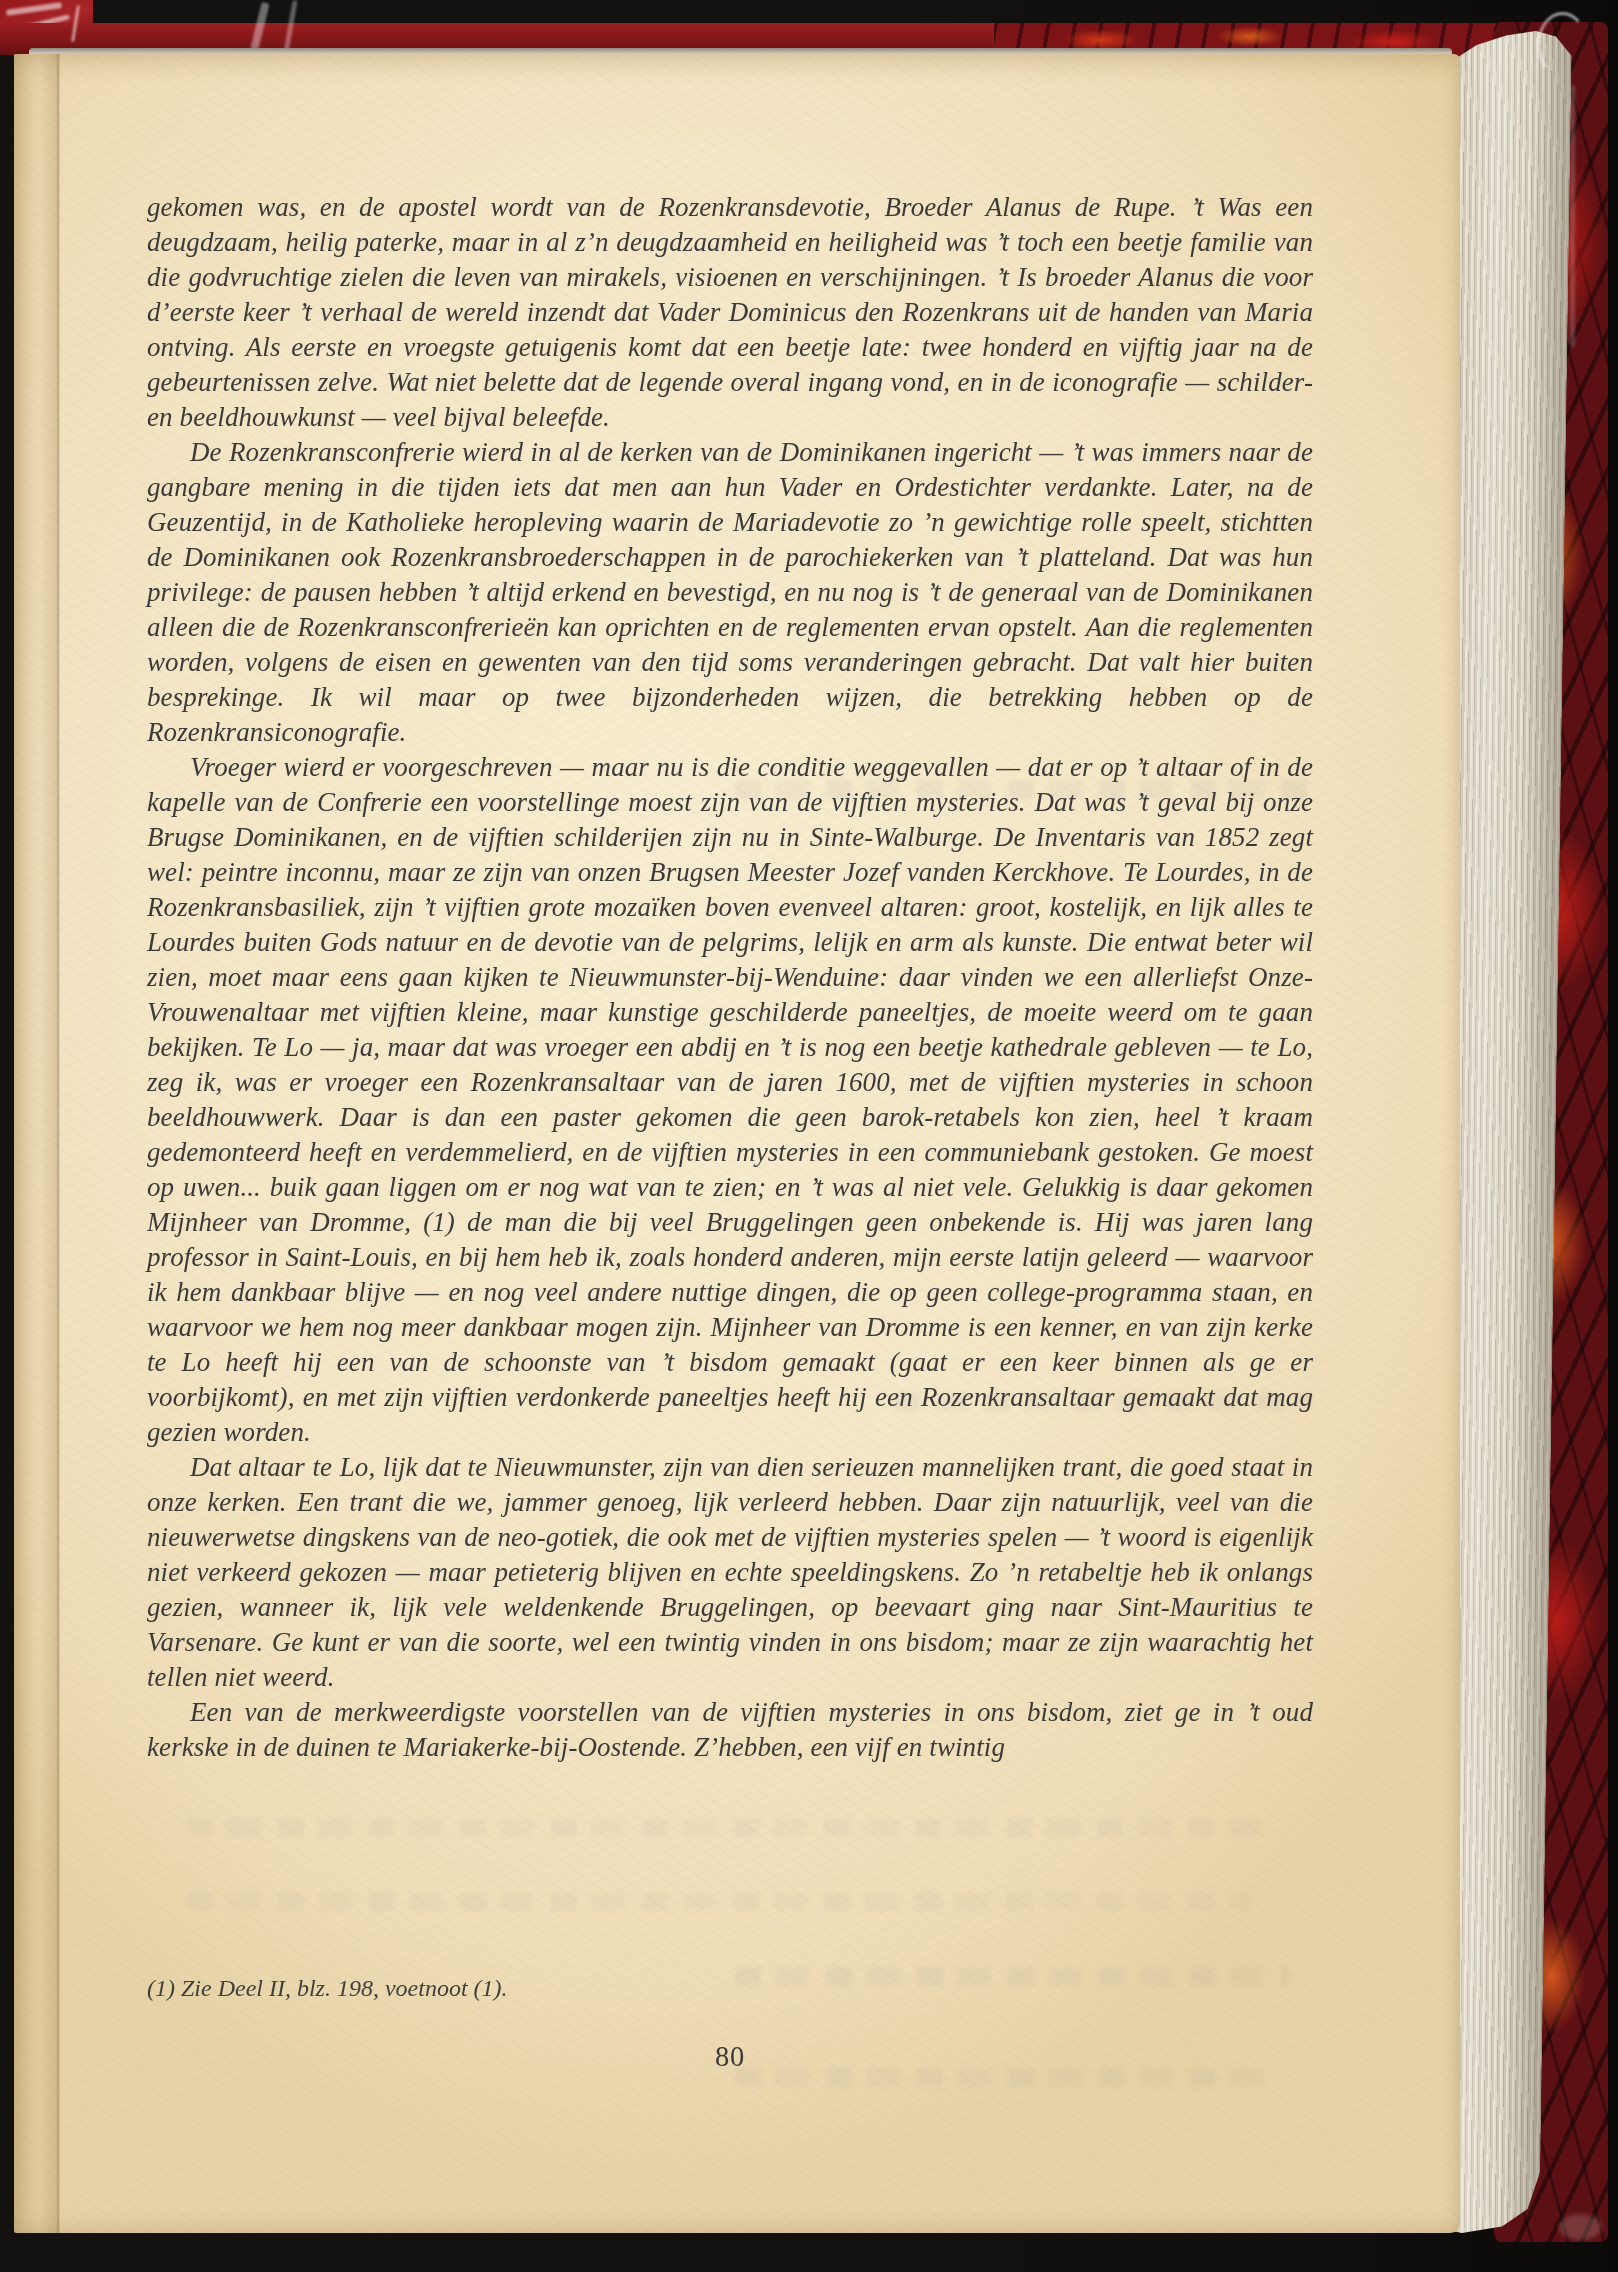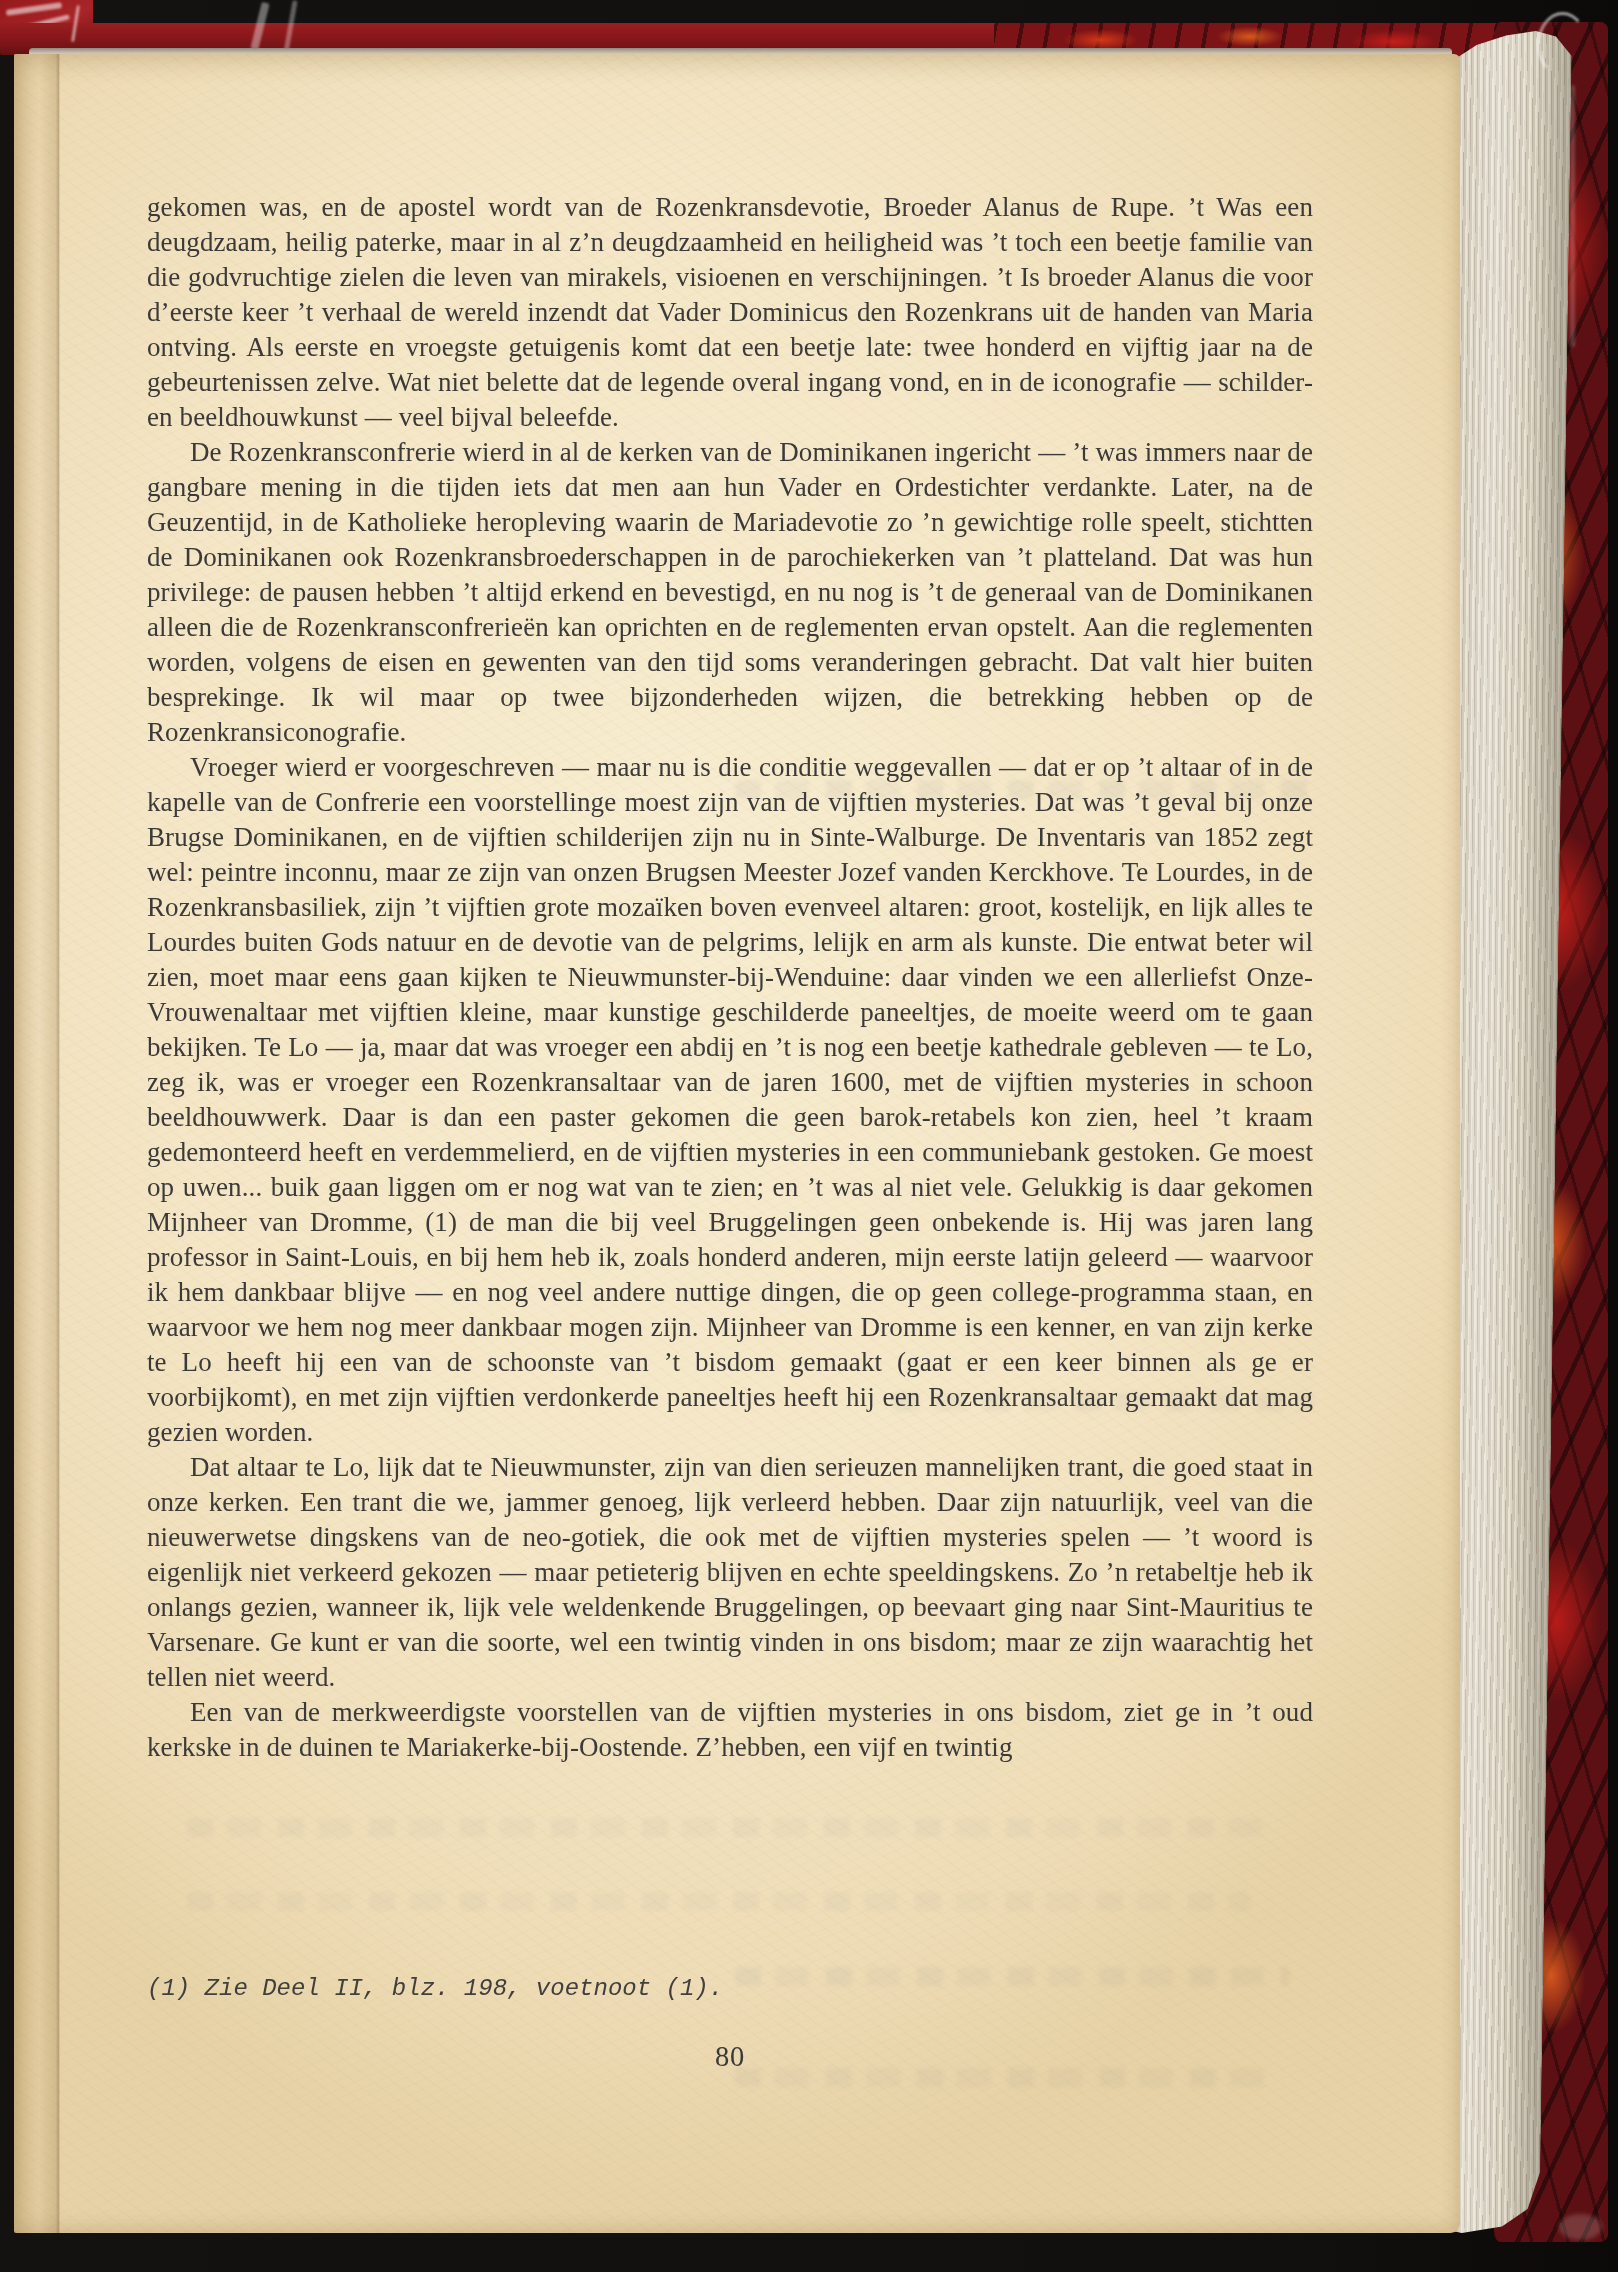--- a/index.html
+++ b/index.html
@@ -70,26 +70,27 @@
     position:absolute; left:0; top:0; width:46px; height:100%;
     background:linear-gradient(90deg, rgba(150,110,50,.22) 0%, rgba(150,110,50,.06) 55%,
                rgba(130,95,40,.2) 90%, rgba(90,60,20,.32) 97%, rgba(150,110,50,0) 100%);
     border-radius:1.5px 0 0 2.3px;
   }
   
   .text-block{
     position:absolute; left:133px; top:136px; width:1166px;
     color:#3b3a38; font-size:27px; line-height:35px; text-align:justify;
     letter-spacing:0.1px;
+    font-style:italic;
   }
   .text-block p{margin:0; text-indent:43px;}
   .text-block p.noindent{text-indent:0;}
   .footnote{
     position:absolute; left:133px; top:1921px; width:848px;
-    color:#413f3c; font-style:italic; font-size:24px;font-family:Liberation Mono, monospace;
+    color:#413f3c; font-style:italic; font-size:24px;
   }
   .page-number{
     position:absolute; left:133px; top:1987px; width:1166px;
     text-align:center; color:#3b3a38; font-size:28.5px; letter-spacing:0.8px;
   }
   
   .ghost{
     position:absolute; height:18.5px; border-radius:4.6px; filter:blur(2.3px); opacity:.45;
     background:repeating-linear-gradient(90deg, rgba(128,124,134,.2) 0 26px, rgba(128,124,134,0) 26px 40px,
                rgba(128,124,134,.15) 40px 74px, rgba(128,124,134,0) 74px 91px);

